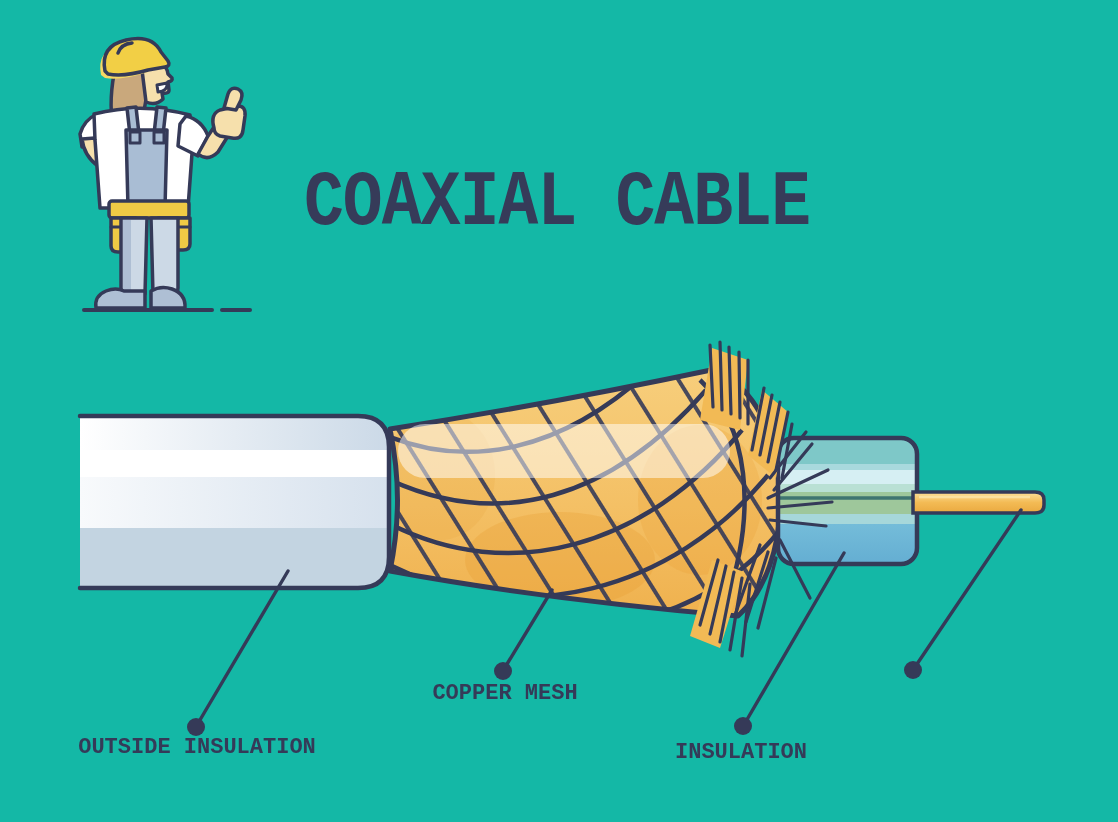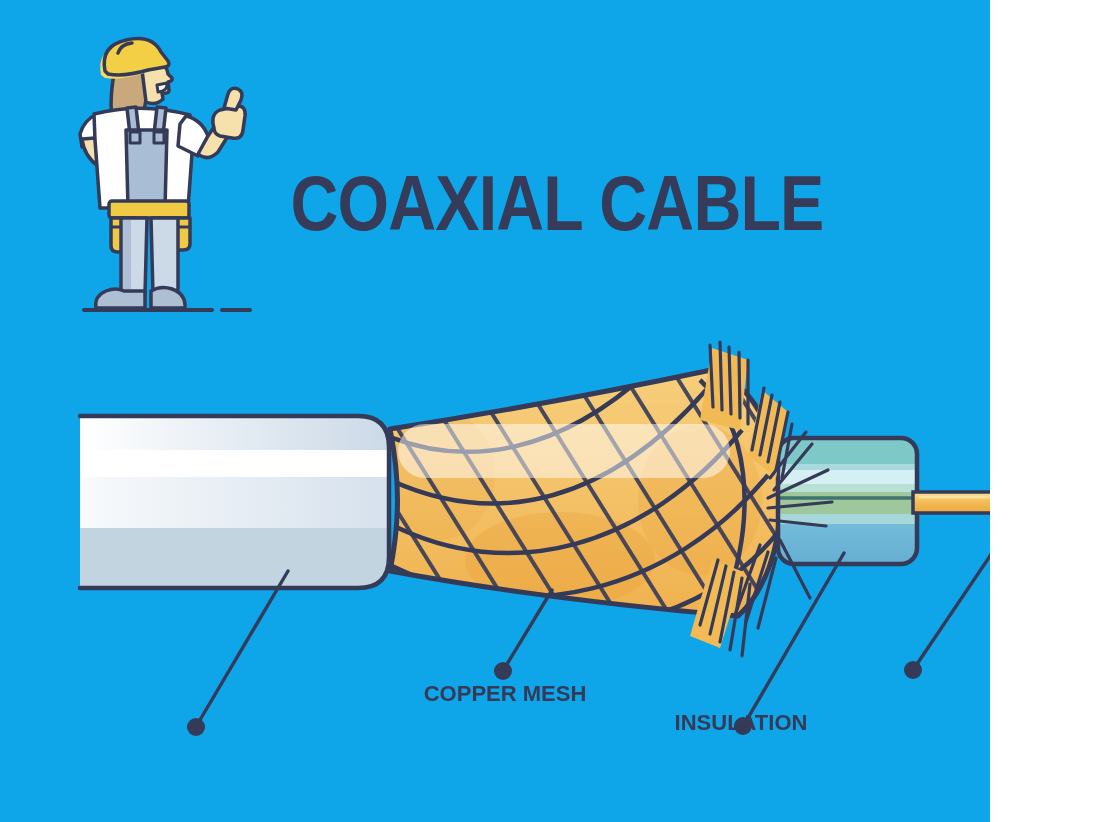--- a/index.html
+++ b/index.html
@@ -1,32 +1,32 @@
 <!DOCTYPE html>
 <html><head>
 <meta charset="utf-8">
 <style>
   html,body{margin:0;padding:0;background:#ffffff;}
   .stage{
-    position:relative;width:990px;height:822px;background:#0ea5e9;
-    overflow:hidden;font-family:Liberation Sans, sans-serif;
+    position:relative;width:1118px;height:822px;background:#14b8a6;
+    overflow:hidden;font-family:Liberation Mono, monospace;
   }
   .art{position:absolute;left:0;top:0;width:1118px;height:822px;}
   .title{
     position:absolute;left:557px;top:164px;transform:translateX(-50%) scaleX(.85);
     transform-origin:center top;white-space:nowrap;font-weight:bold;
     font-size:78px;letter-spacing:-1px;color:#363b59;line-height:1;
   }
   .part-label{
     position:absolute;transform:translateX(-50%);white-space:nowrap;
     font-weight:bold;font-size:22px;color:#353a58;line-height:1;letter-spacing:0px;
   }
   .lbl-outside-insulation{left:197px;top:737px;}
   .lbl-copper-mesh{left:505px;top:683px;}
-  .lbl-insulation{left:741px;top:712px;}
+  .lbl-insulation{left:741px;top:742px;}
   .lbl-copper-wire{left:914px;top:683px;}
 </style>
 </head>
 <body>
 
 <div class="stage">
 
   <svg class="art" viewBox="0 0 1118 822">
     <defs>
       <linearGradient id="outTopGrad" x1="0" y1="0" x2="1" y2="0">
@@ -203,15 +203,16 @@
     <g fill="#353a58">
       <circle cx="196" cy="727" r="9"></circle>
       <circle cx="503" cy="671" r="9"></circle>
       <circle cx="743" cy="726" r="9"></circle>
       <circle cx="913" cy="670" r="9"></circle>
     </g>
   </svg>
 
   <div class="title">COAXIAL CABLE</div>
 
+  <div class="part-label lbl-outside-insulation">OUTSIDE INSULATION</div>
   <div class="part-label lbl-copper-mesh">COPPER MESH</div>
   <div class="part-label lbl-insulation">INSULATION</div>
 </div>
 
 </body></html>

